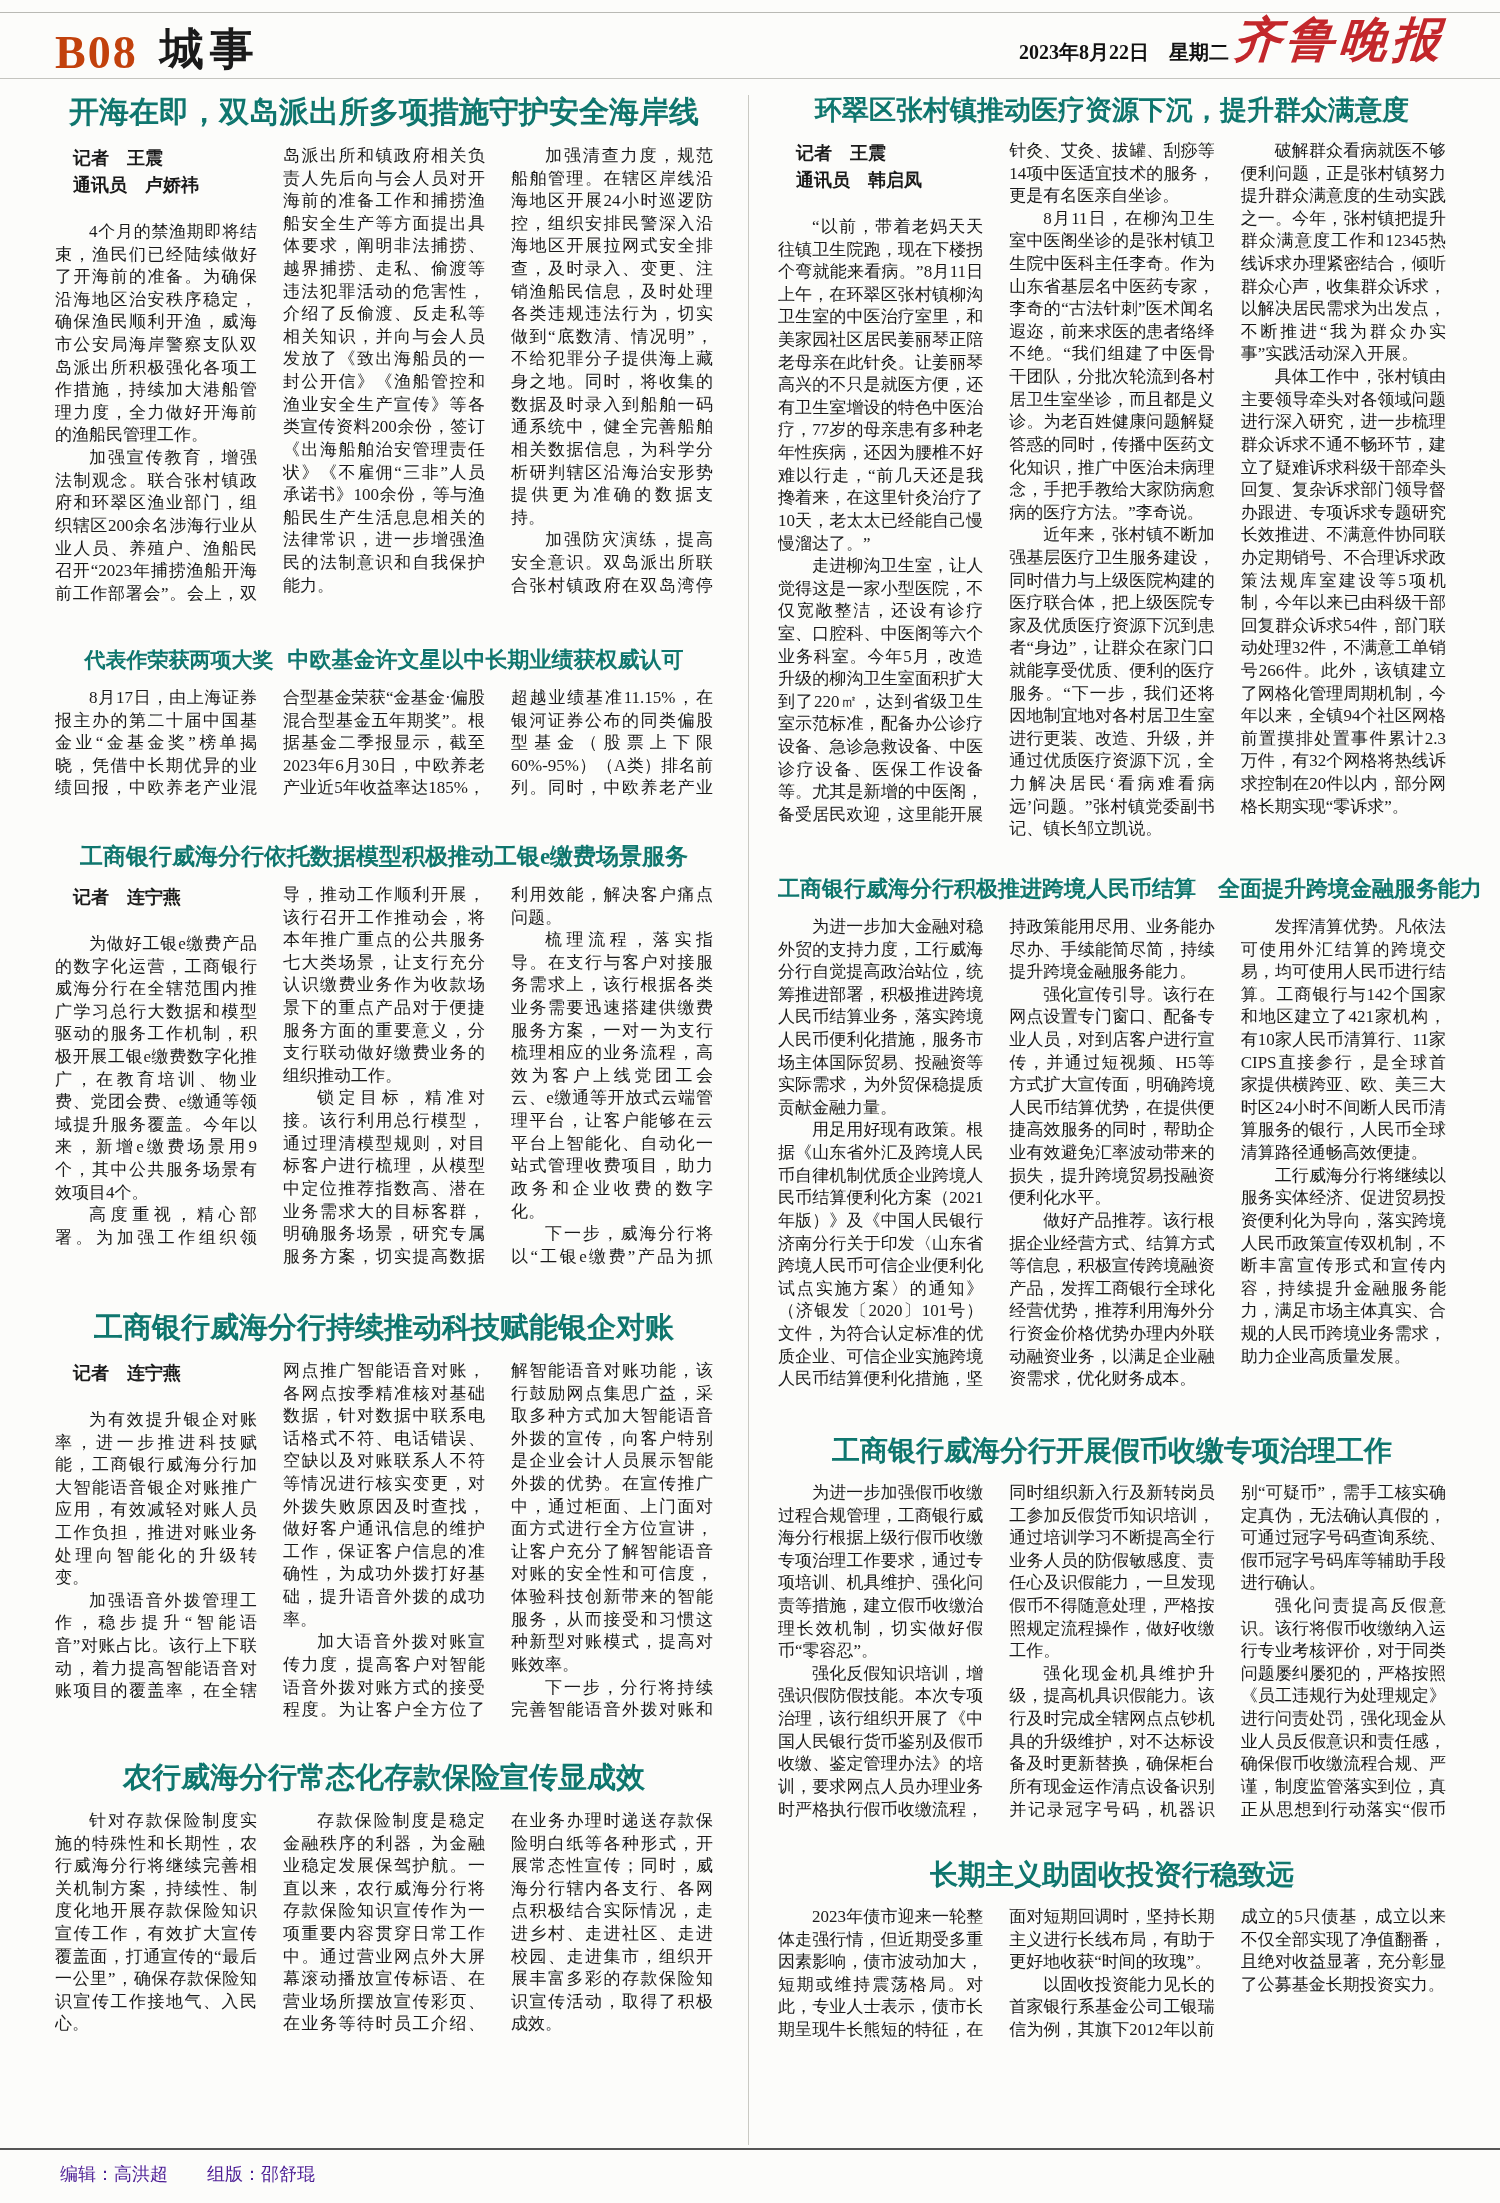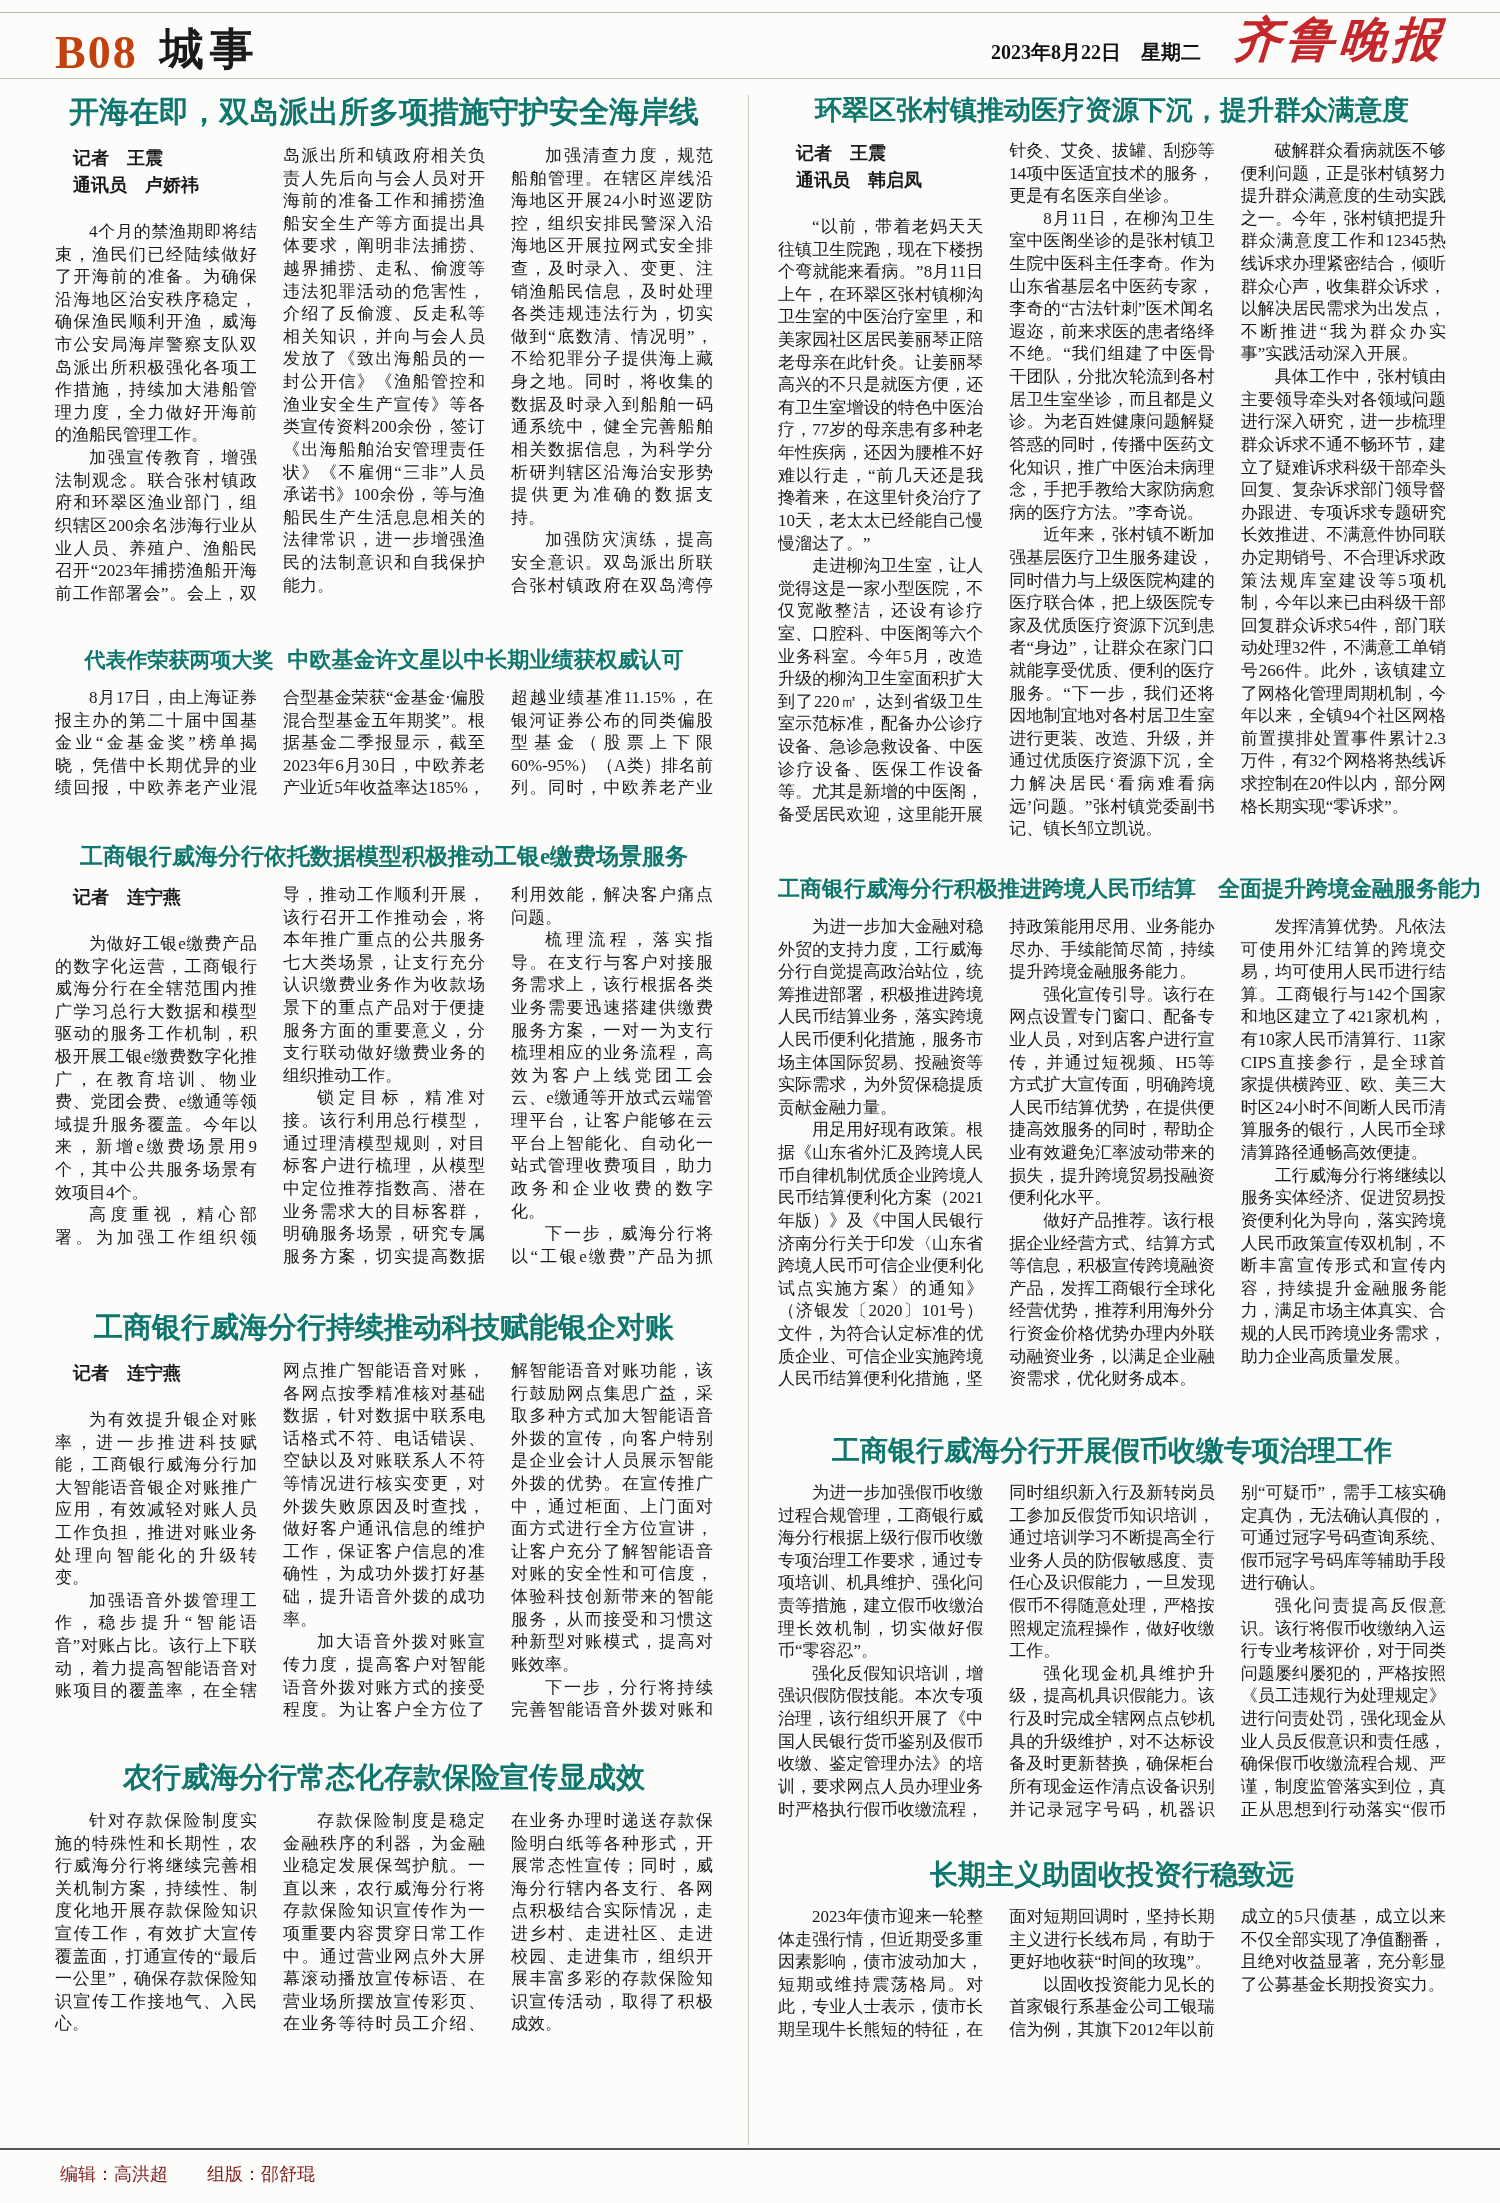--- a/index.html
+++ b/index.html
@@ -3,37 +3,37 @@
 <meta charset="utf-8">
 <style>
   html,body{margin:0;padding:0;background:#e8e8e4;}
   .page{position:relative;width:1500px;height:2203px;background:#fcfcfa;margin:0 auto;
         font-family:"Liberation Serif","DejaVu Serif",serif;color:#1a1a1a;overflow:hidden;}
   .top-rule{position:absolute;left:0;top:12px;width:1500px;height:1px;background:#b9b9b4;}
   .header{position:absolute;left:55px;top:20px;width:1390px;height:52px;}
   .page-no{font-size:46px;font-weight:bold;letter-spacing:2px;color:#c2410c;display:inline-block;vertical-align:bottom;}
   .section-name{font-size:44px;font-weight:bold;margin-left:22px;display:inline-block;vertical-align:bottom;letter-spacing:6px;}
   .header-right{position:absolute;right:0;bottom:0;white-space:nowrap;}
-  .date-line{font-size:20px;font-weight:bold;color:#111;margin-right:28px;display:inline-block;vertical-align:bottom;padding-bottom:6px;}
+  .date-line{font-size:20px;font-weight:bold;color:#111;display:inline-block;vertical-align:bottom;padding-bottom:6px;}
   .masthead{font-size:48px;font-weight:bold;font-style:italic;letter-spacing:5px;display:inline-block;vertical-align:bottom;transform:skewX(-4deg);}
   .header-rule{position:absolute;left:0;top:78px;width:1500px;height:1px;background:#c4c4bf;}
   .half{position:absolute;top:92px;}
   .half-left{left:55px;width:658px;}
   .half-right{left:778px;width:668px;}
   .v-rule{position:absolute;left:748px;top:95px;width:1px;height:2050px;background:#c9c9c3;}
   .article{position:relative;}
   .headline{font-weight:bold;text-align:center;white-space:nowrap;color:#0f766e;margin:0 0 12px 0;}
   .kicker{font-weight:bold;margin-right:14px;}
   .body{column-gap:26px;text-align:justify;overflow:hidden;font-size:17px;line-height:1.33;}
   .cols3{column-count:3;}
   .body p{margin:0;text-indent:2em;}
   .body p.byline-line{text-indent:1em;font-weight:bold;font-size:18px;font-family:"Liberation Sans","DejaVu Sans",sans-serif;line-height:1.5;}
   .byline-gap{height:22px;}
   .bottom-rule{position:absolute;left:0;top:2148px;width:1500px;height:2px;background:#555;}
-  .footer{position:absolute;left:60px;top:2162px;font-size:18px;color:#7f1d1d;
+  .footer{position:absolute;left:60px;top:2162px;font-size:18px;color:#4c1d95;
           font-family:"Liberation Sans","DejaVu Sans",sans-serif;}
   .footer span{margin-right:34px;}
   
   #art-a .headline{font-size:30px;}         #art-a .body{height:470px;}
   #art-b{margin-top:30px;} #art-b .headline{font-size:22px;} #art-b .kicker{font-size:21px;} #art-b .body{height:118px;}
   #art-c{margin-top:36px;} #art-c .headline{font-size:23px;} #art-c .body{height:388px;}
   #art-d{margin-top:36px;} #art-d .headline{font-size:29px;} #art-d .body{height:362px;}
   #art-e{margin-top:36px;} #art-e .headline{font-size:29px;} #art-e .body{height:238px;}
   #art-f .headline{font-size:27px;}         #art-f .body{height:712px;}
   #art-g{margin-top:22px;} #art-g .headline{font-size:22px;} #art-g .body{height:492px;}

